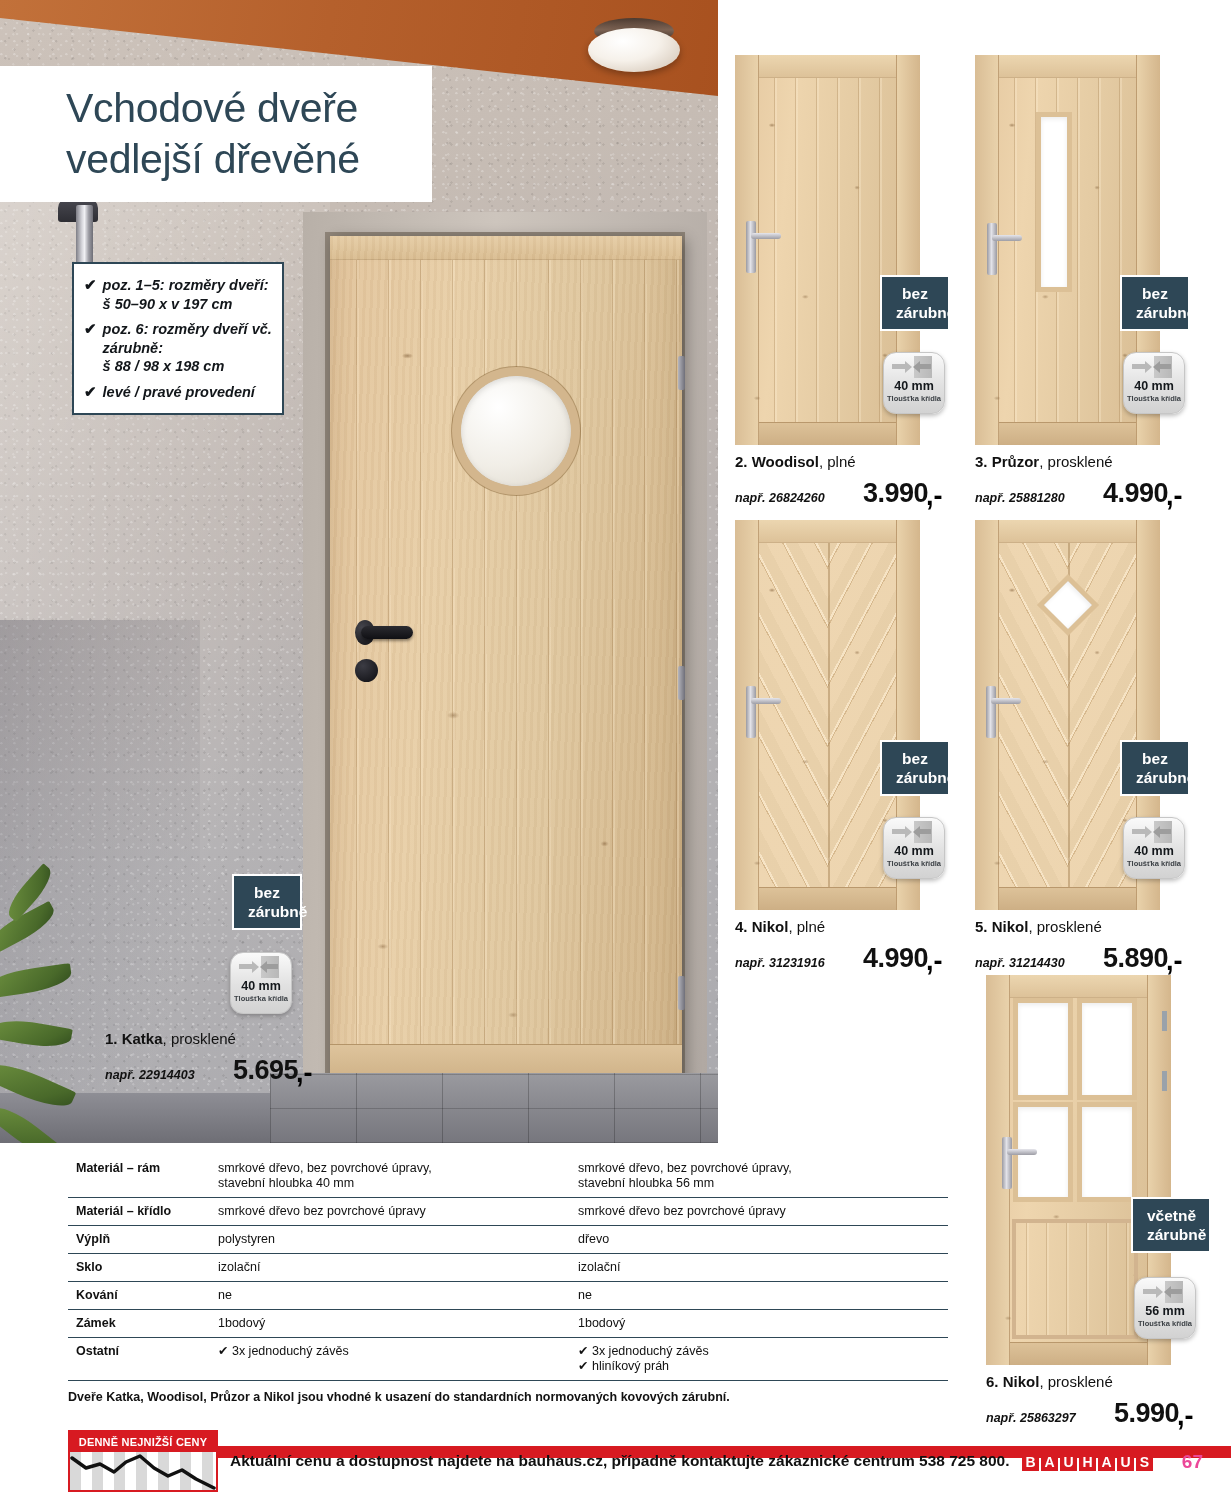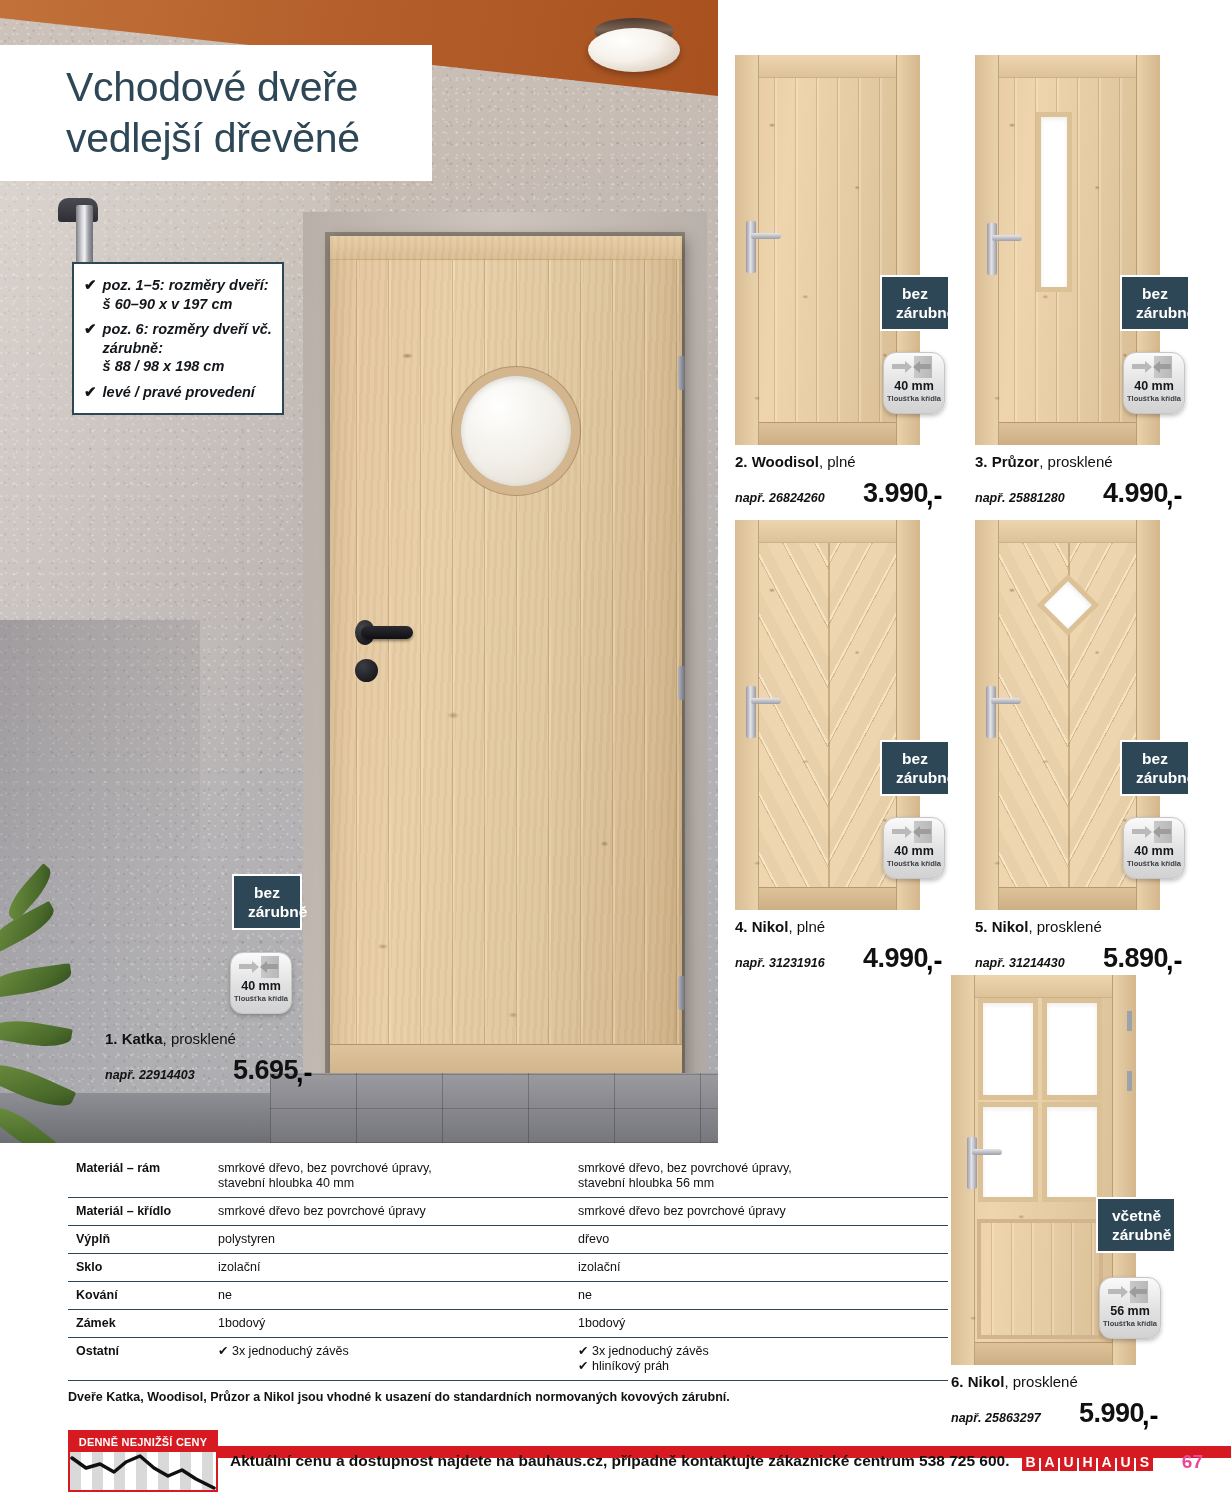--- a/index.html
+++ b/index.html
@@ -147,21 +147,21 @@
     position:absolute; left:-14px; bottom:0; width:150px; height:240px;
   }
   .leaf {
     position:absolute; background: linear-gradient(140deg,#6f9240,#49692a 70%,#2f4a1d);
     border-radius: 60% 6% 60% 6%;
     transform-origin: 0 100%;
   }
 
   
   .title-box {
-    position:absolute; left:0; top:45px; width:432px; height:136px;
+    position:absolute; left:0; top:66px; width:432px; height:136px;
     background:#ffffff; display:flex; flex-direction:column; justify-content:center;
     padding-left:66px;
   }
   .title-line { color:#2e4756; font-size:41px; line-height:51px; font-weight:400; letter-spacing:-.3px; }
 
   
   .bullets {
     position:absolute; left:72px; top:262px; width:212px;
     background:#ffffff; border:2px solid #2e4756;
     padding:12px 10px 12px 10px;
@@ -327,21 +327,21 @@
 
 <div class="title-box">
   <div class="title-line">Vchodové dveře</div>
   <div class="title-line">vedlejší dřevěné</div>
 </div>
 
 <div class="bullets">
   <div class="bullet">
     <span class="chk">✔</span>
     <span class="bullet-text" style="white-space:pre-line">poz. 1–5: rozměry dveří:
-š 60–90 x v 197 cm</span>
+š 50–90 x v 197 cm</span>
   </div>
   <div class="bullet">
     <span class="chk">✔</span>
     <span class="bullet-text" style="white-space:pre-line">poz. 6: rozměry dveří vč. zárubně:
 š 88 / 98 x 198 cm</span>
   </div>
   <div class="bullet">
     <span class="chk">✔</span>
     <span class="bullet-text" style="white-space:pre-line">levé / pravé provedení</span>
   </div>
@@ -525,21 +525,21 @@
       <span>Nikol</span></b><span>, prosklené</span>
     </div>
     <div class="cap-row">
       <span class="cap-sku" style="width:128px">např. 31214430</span>
       <span class="cap-price">5.890</span>
         <span class="cur">,-</span>
     </div>
   </div>
 </div>
 
-<div class="prod" style="left:951px; top:975px; width:235px;">
+<div class="prod" style="left:986px; top:975px; width:235px;">
   <div class="photo" style="height:390px;">
     <div class="pdoor" style="left:0; width:185px;">
       <div class="prail-t"></div>
         <div class="prail-b"></div>
       <div class="pstile-l"></div>
         <div class="pstile-r"></div>
       <div class="pgrain"></div>
 
       <div class="glass-slot" style="left:32px; top:28px; width:50px; height:92px;"></div>
       <div class="glass-slot" style="left:96px; top:28px; width:50px; height:92px;"></div>
@@ -630,21 +630,21 @@
   <div class="dnc">
     <div class="dnc-top">DENNĚ NEJNIŽŠÍ CENY</div>
     <div class="dnc-chart">
       <div class="bars"></div>
       <svg width="146" height="38" viewBox="0 0 146 38" style="position:absolute;left:0;top:0">
         <polyline points="2,6 16,16 30,12 44,20 56,10 70,4 84,16 98,24 112,18 126,27 144,36" fill="none" stroke="#111111" stroke-width="3.5" stroke-linejoin="round" stroke-linecap="round"></polyline>
       </svg>
     </div>
   </div>
 
-  <div class="footer-text">Aktuální cenu a dostupnost najdete na bauhaus.cz, případně kontaktujte zákaznické centrum 538 725 600.</div>
+  <div class="footer-text">Aktuální cenu a dostupnost najdete na bauhaus.cz, případně kontaktujte zákaznické centrum 538 725 800.</div>
 
   <div class="bh-logo">
     <span>B</span>
     <span>A</span>
     <span>U</span>
     <span>H</span>
     <span>A</span>
     <span>U</span>
     <span>S</span>
   </div>

